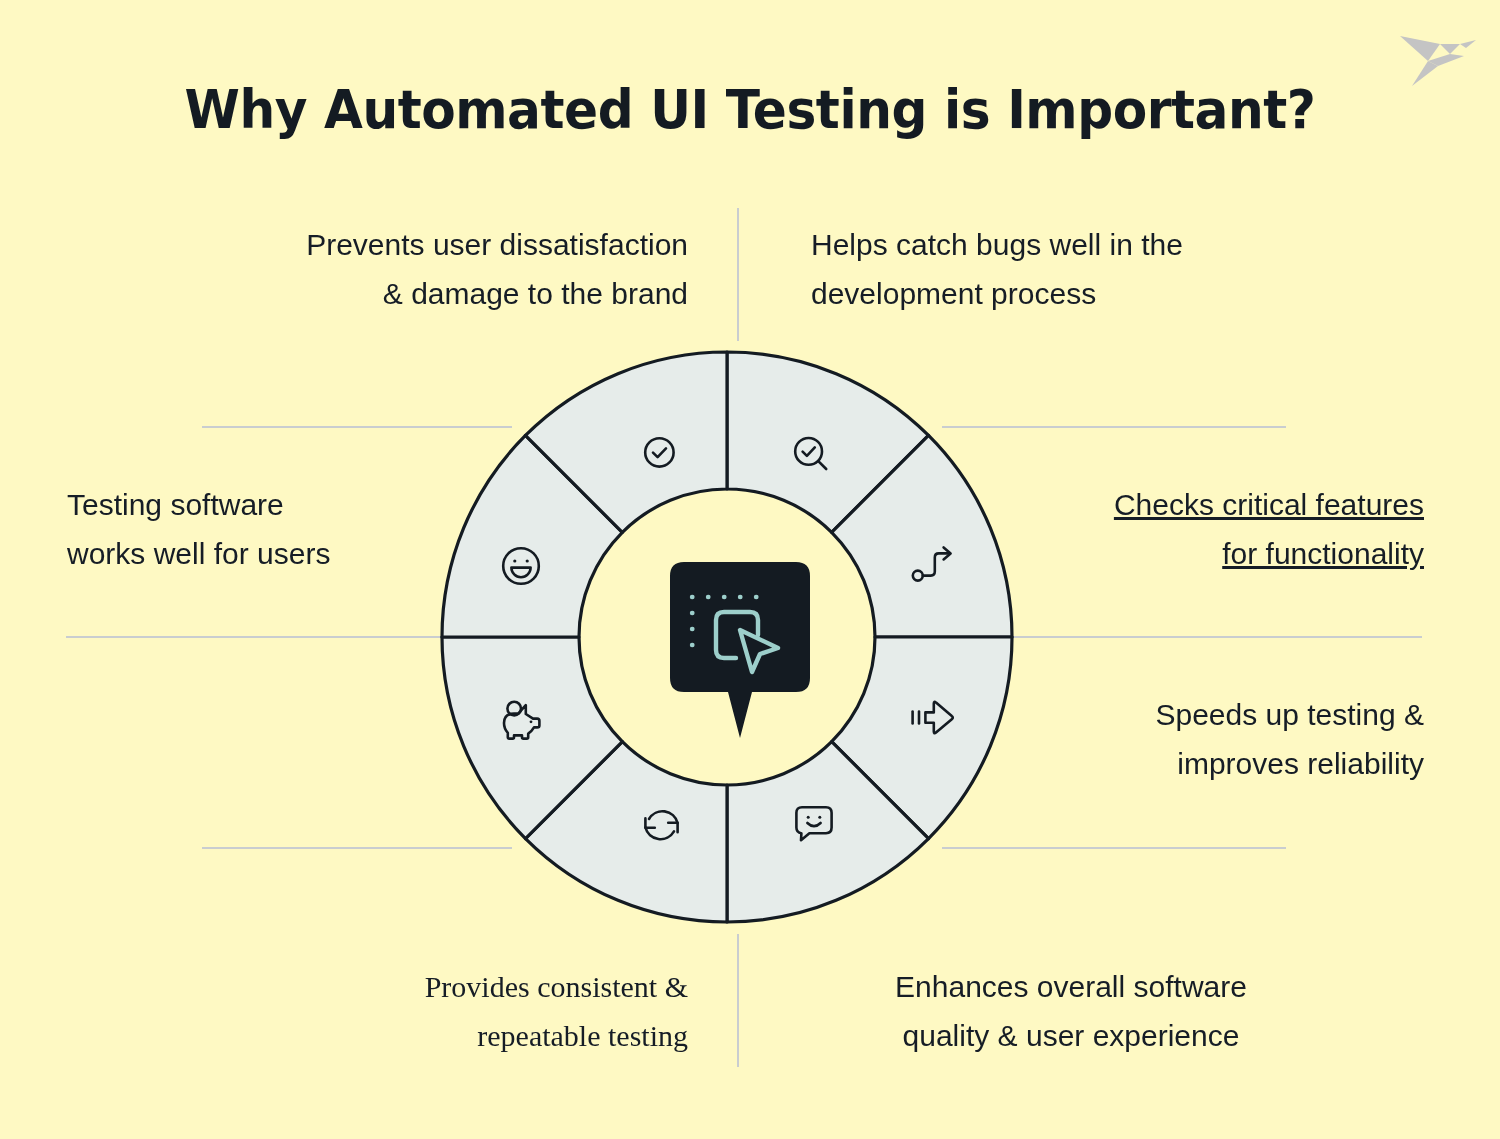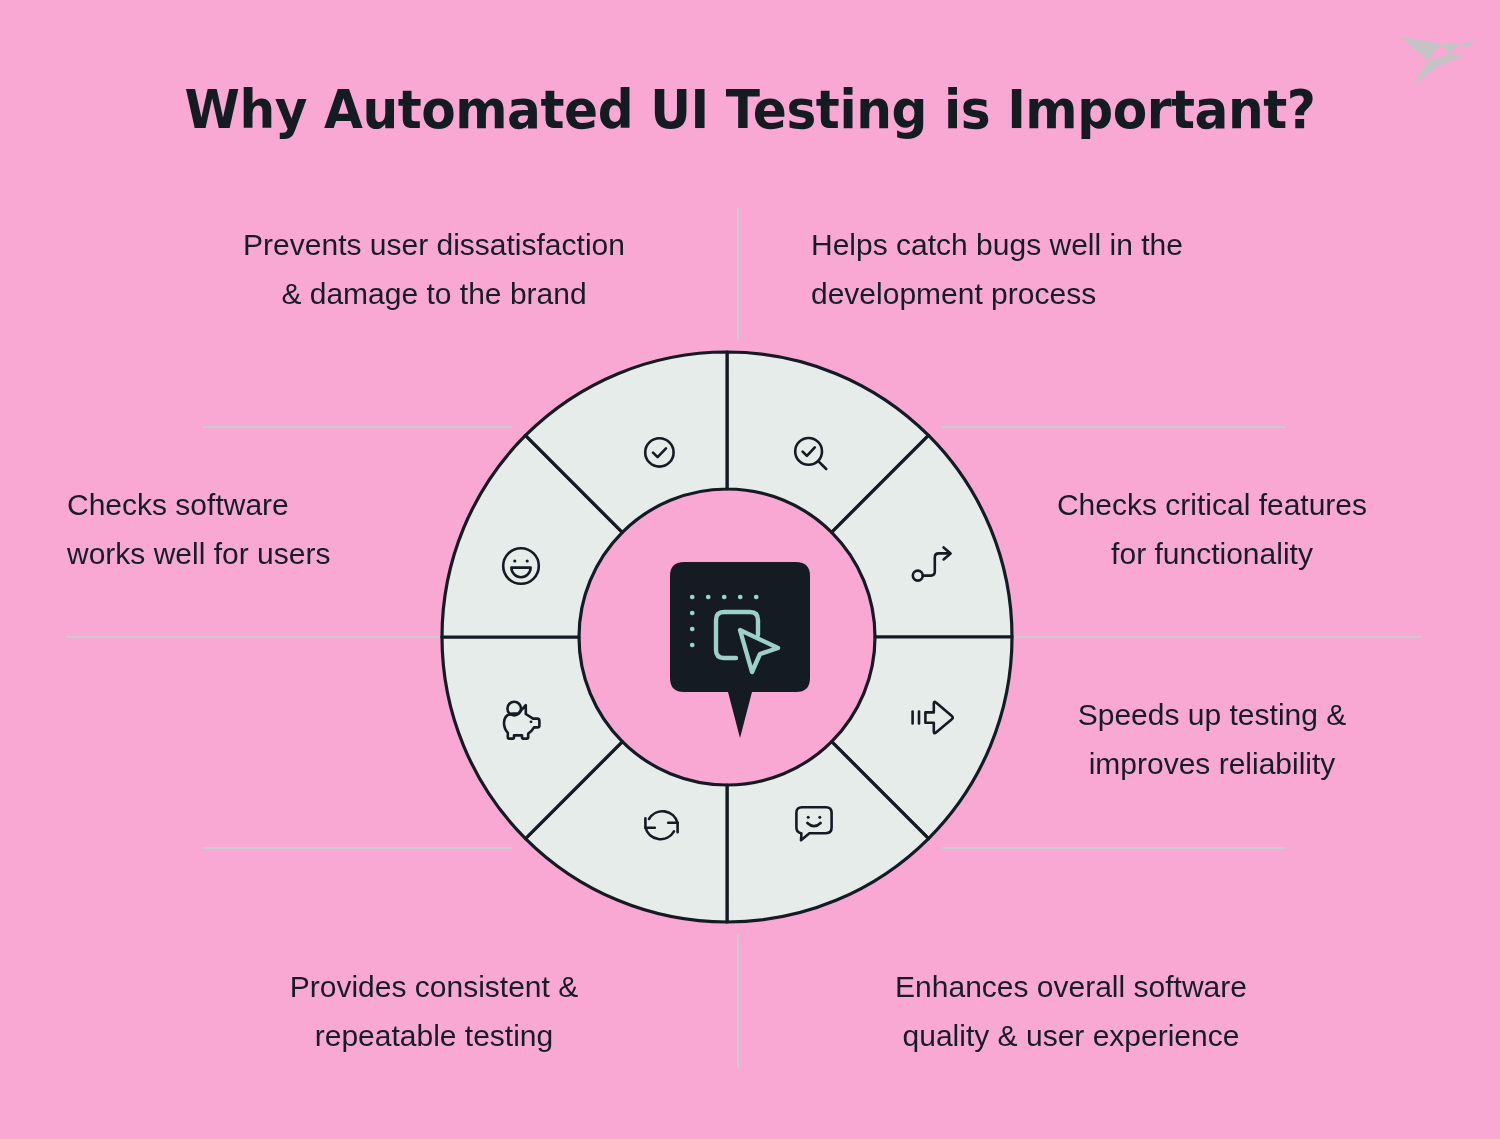--- a/index.html
+++ b/index.html
@@ -7,21 +7,21 @@
     padding: 0;
     background: #ffffff;
   }
   body {
     font-family: "Liberation Sans", sans-serif;
   }
   #canvas {
     position: relative;
     width: 1500px;
     height: 1139px;
-    background: #f9a8d4;
+    background: #fef9c3;
     overflow: hidden;
   }
 
   
   #logo {
     position: absolute;
     left: 1378px;
     top: 14px;
     width: 110px;
     height: 80px;
@@ -59,21 +59,21 @@
   
   .label {
     position: absolute;
     font-family: "Liberation Sans", sans-serif;
     font-size: 30px;
     line-height: 49px;
     color: #161d26;
     white-space: pre-line;
   }
   .label.left  { text-align: left; }
-  .label.right { text-align: center; }
+  .label.right { text-align: right; }
 
   
   #wheel {
     position: absolute;
     left: 427px;
     top: 337px;
     width: 600px;
     height: 600px;
   }
 
@@ -226,29 +226,29 @@
       </g>
     </svg>
   </div>
 
   <div class="label right" style="left:180px; top:220px; width:508px;">Prevents user dissatisfaction
 &amp; damage to the brand</div>
 
   <div class="label left" style="left:811px; top:220px; width:520px;">Helps catch bugs well in the
 development process</div>
 
-  <div class="label left" style="left:67px; top:480px; width:400px;">Checks software
+  <div class="label left" style="left:67px; top:480px; width:400px;">Testing software
 works well for users</div>
 
-  <div class="label right" style="left:1000px; top:480px; width:424px;">Checks critical features
+  <div class="label right" style="left:1000px; top:480px; width:424px;text-decoration:underline;">Checks critical features
 for functionality</div>
 
 
   <div class="label right" style="left:1000px; top:690px; width:424px;">Speeds up testing &amp;
 improves reliability</div>
 
-  <div class="label right" style="left:180px; top:962px; width:508px;">Provides consistent &amp;
+  <div class="label right" style="left:180px; top:962px; width:508px;font-family:Liberation Serif, serif;">Provides consistent &amp;
 repeatable testing</div>
 
   <div class="label left" style="left:811px; top:962px; width:520px;text-align:center;">Enhances overall software
 quality &amp; user experience</div>
 
 </div>
 
 </body></html>

